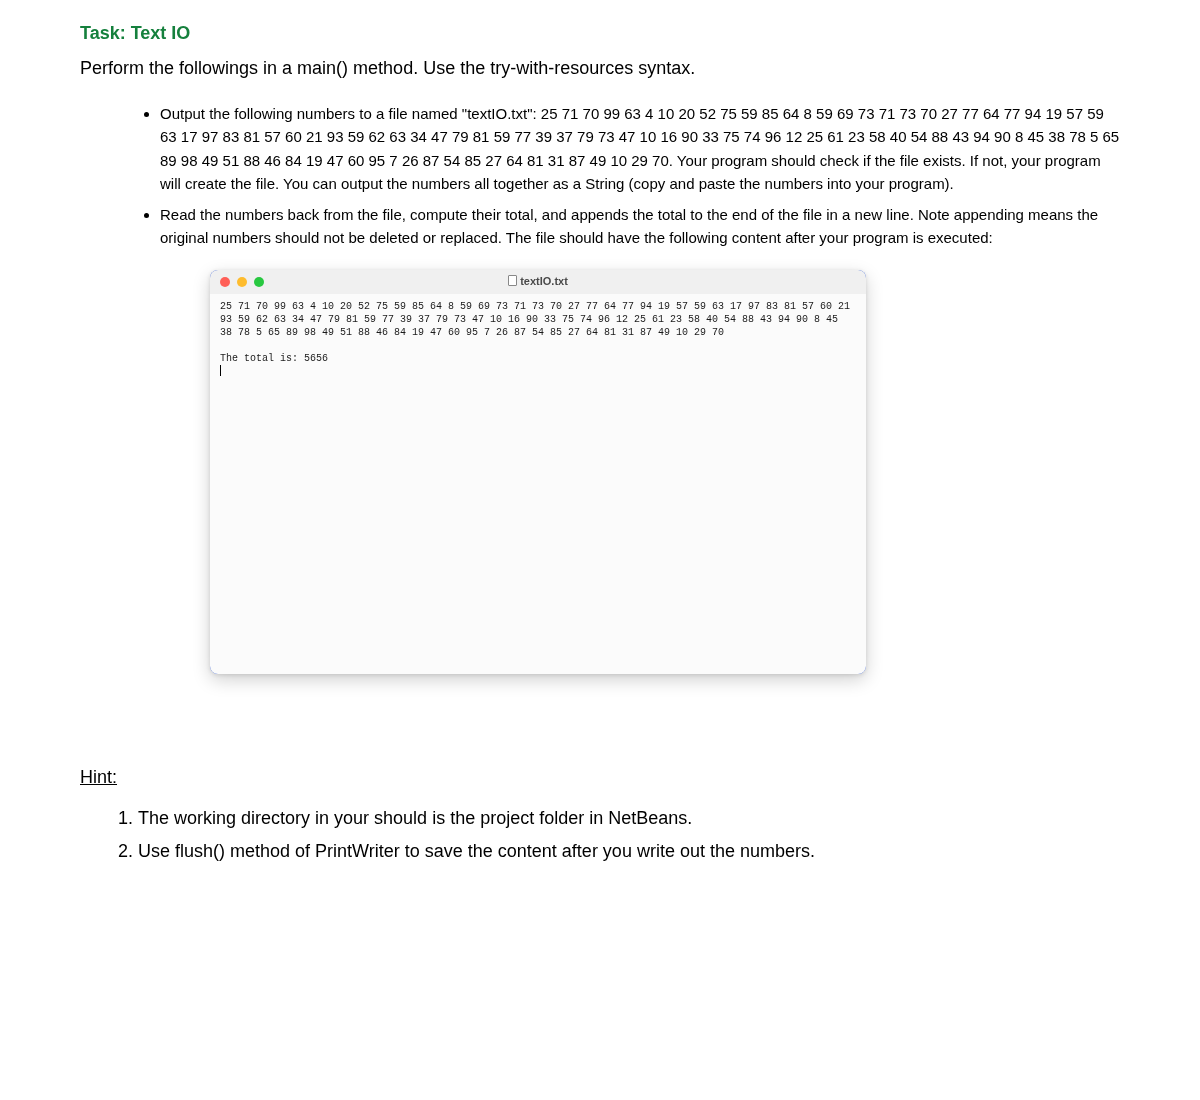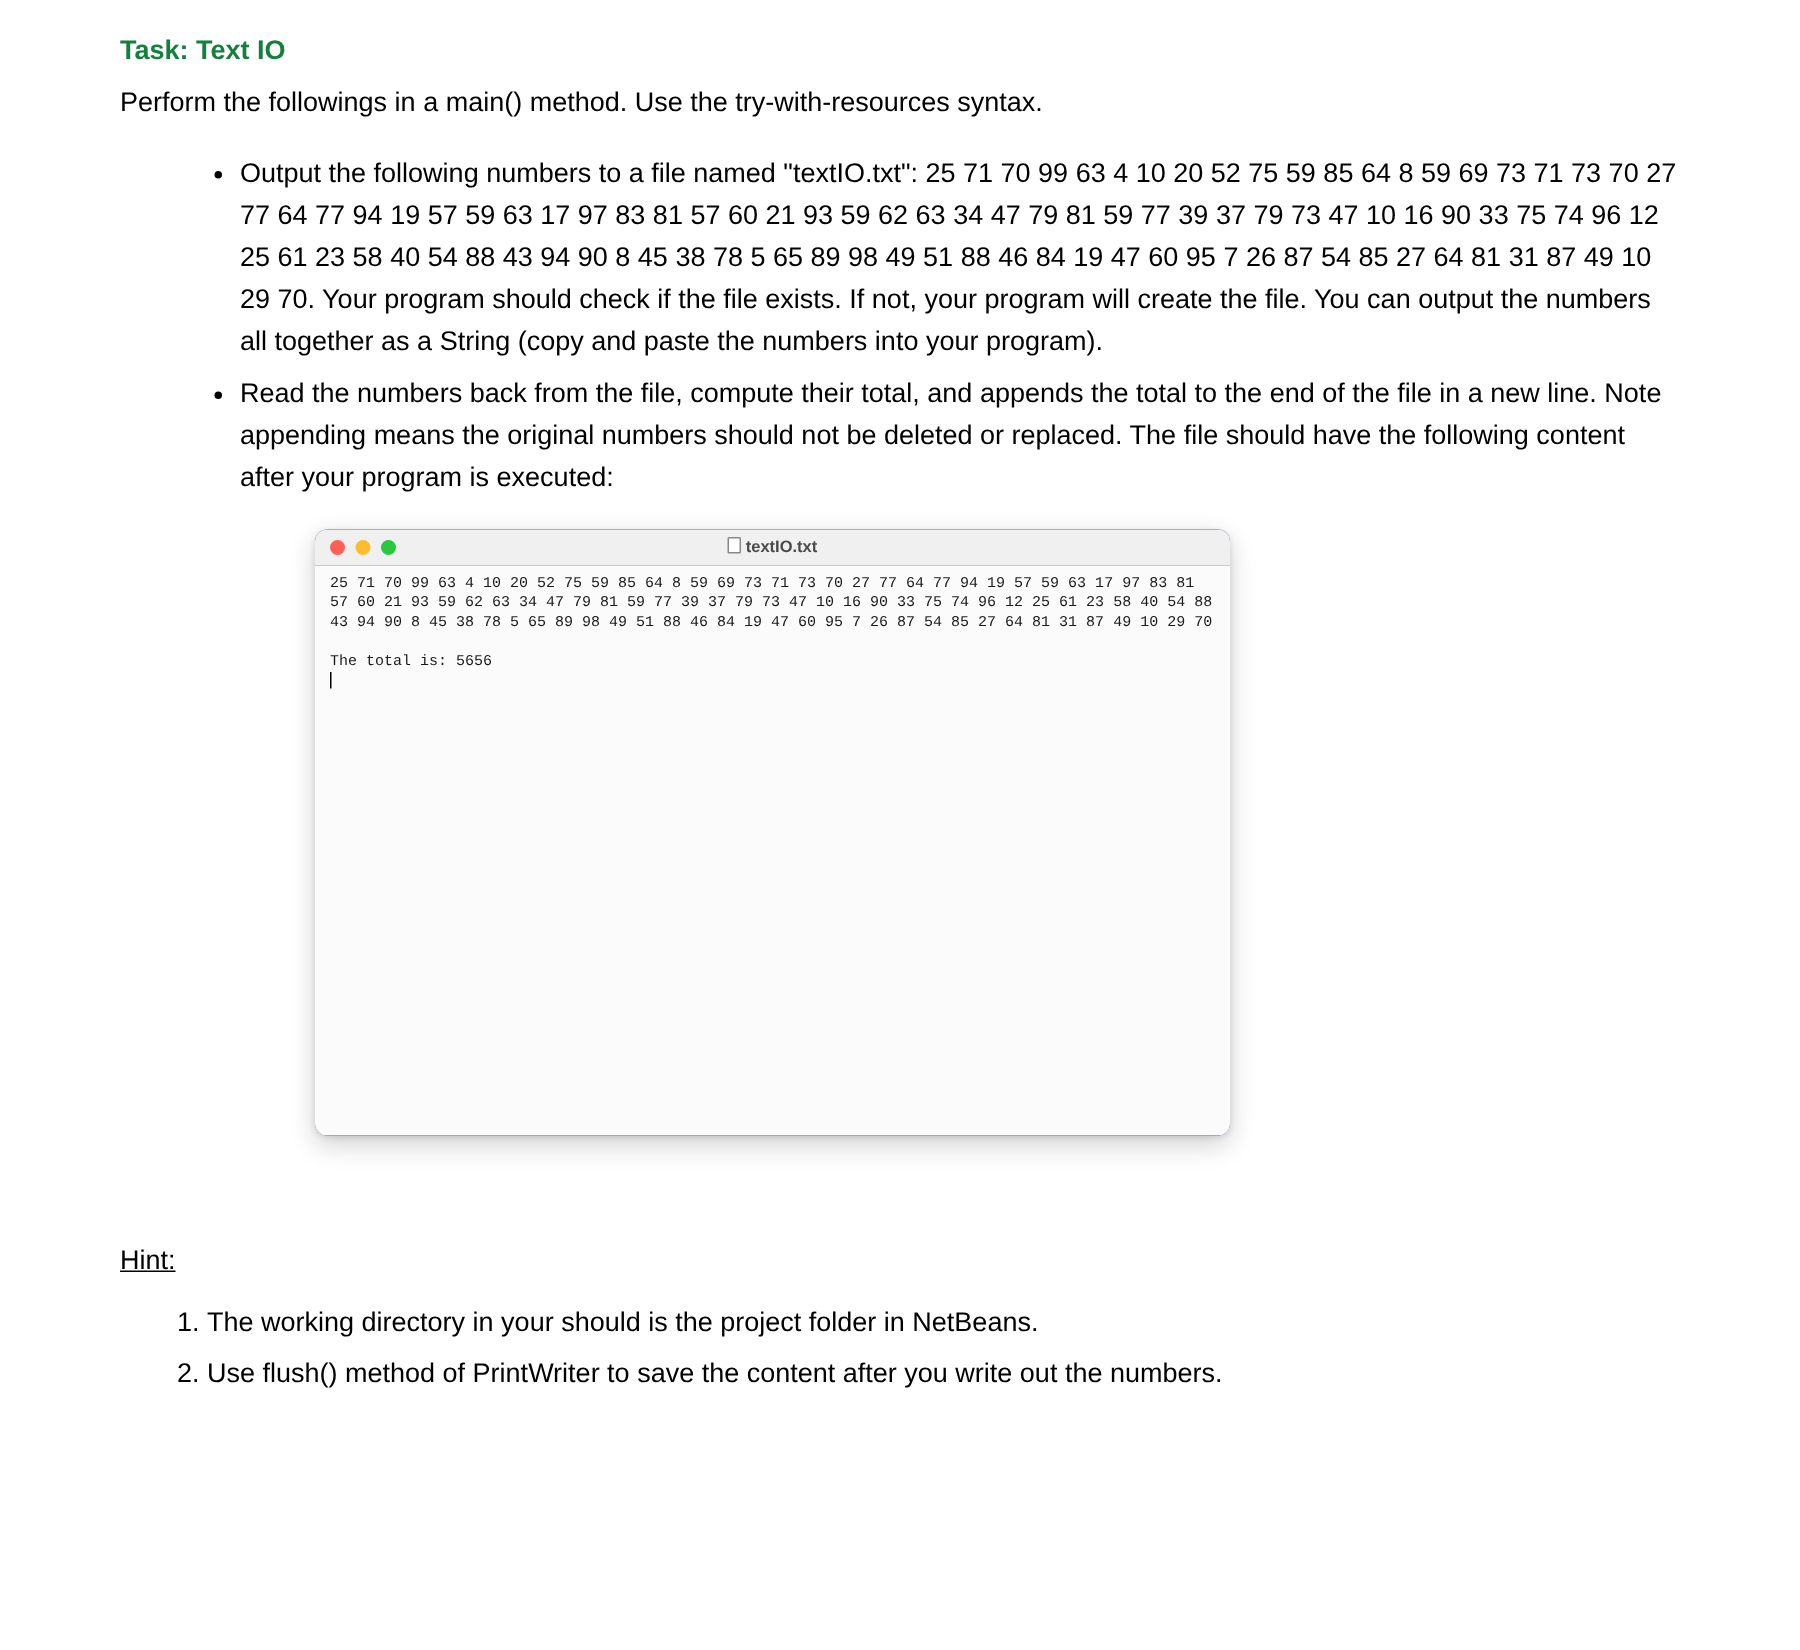--- a/index.html
+++ b/index.html
@@ -23,31 +23,31 @@
       font-size: 18px;
       margin-bottom: 20px;
     }
     ul.bullets {
       list-style: disc;
       padding-left: 80px;
       margin: 0 0 20px 0;
     }
     ul.bullets li {
       margin-bottom: 8px;
-      font-size: 18px;
+      font-size: 15px;
       line-height: 1.55;
     }
     .bold { font-weight: 400; }
     .terminal-wrap {
       margin-left: 130px;
       margin-top: 18px;
       margin-bottom: 30px;
     }
     .terminal {
-      width: 610px;
+      width: 656px;
       background: #1d4ed8;
       border-radius: 8px;
       box-shadow: 0 6px 18px rgba(0,0,0,0.18), 0 1px 4px rgba(0,0,0,0.12);
       overflow: hidden;
       font-family: Menlo, Monaco, "Courier New", monospace;
     }
     .terminal-titlebar {
       position: relative;
       height: 24px;
       display: flex;
@@ -97,21 +97,21 @@
     }
     .cursor {
       display: inline-block;
       width: 1px; height: 11px;
       background: #000;
       vertical-align: -2px;
     }
     .hint-title {
       text-decoration: underline;
       font-size: 18px;
-      margin-top: 70px;
+      margin-top: 90px;
       margin-bottom: 14px;
     }
     ol.hints {
       padding-left: 58px;
       margin: 0;
     }
     ol.hints li {
       margin-bottom: 6px;
       font-size: 18px;
       line-height: 1.55;

